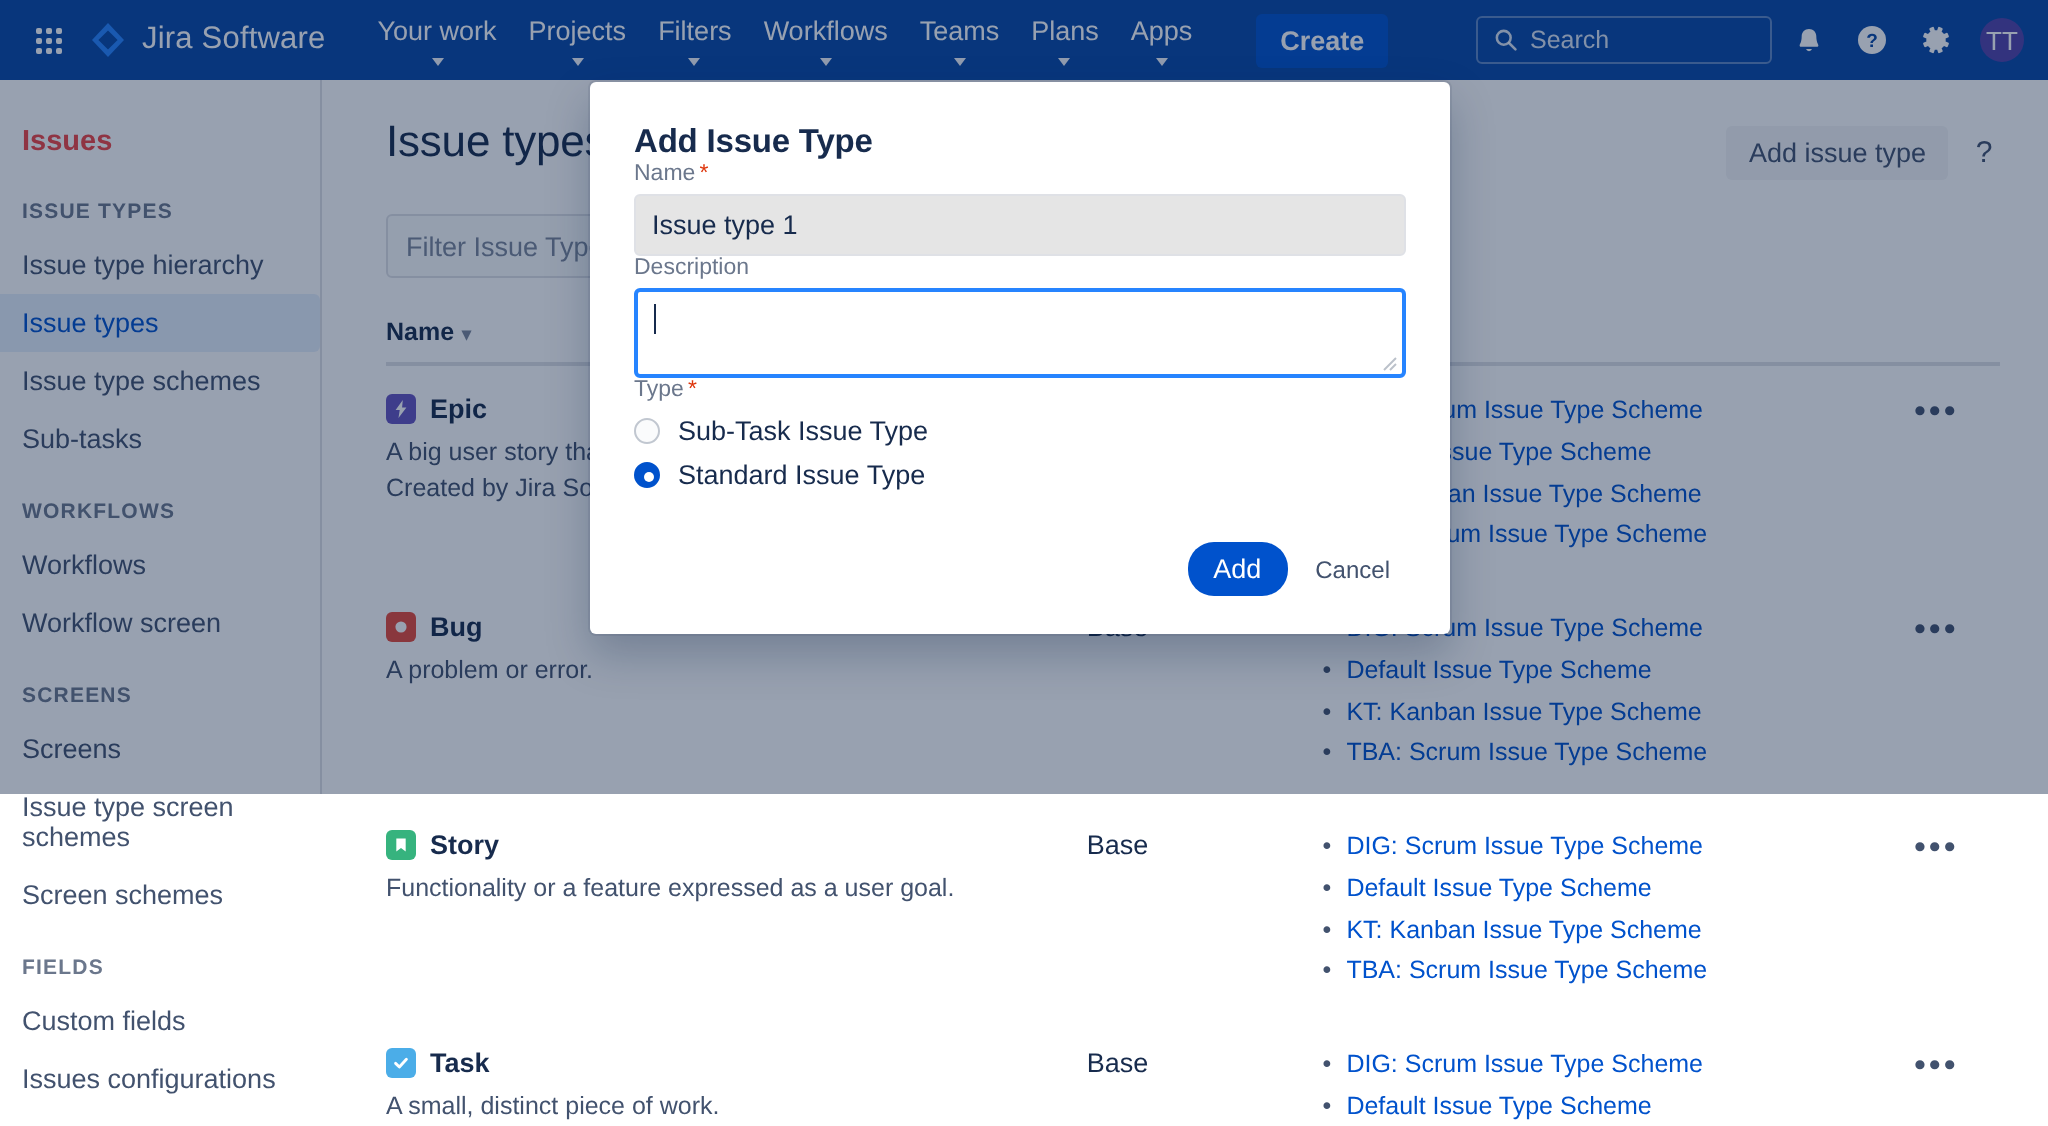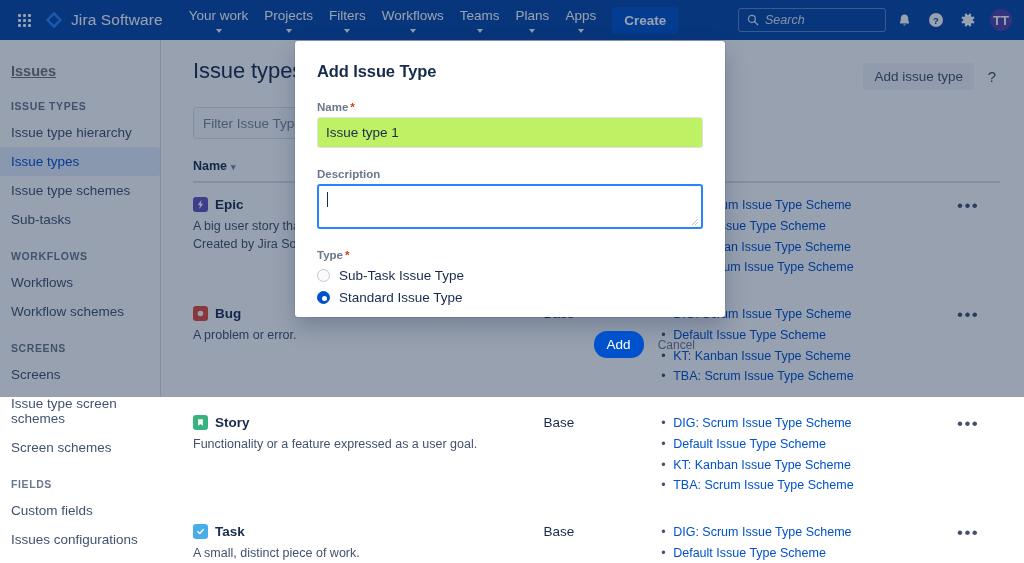--- a/index.html
+++ b/index.html
@@ -30,41 +30,41 @@
   .tn-brand .logo { width: 20px; height: 20px; position: relative; }
   .tn-brand .logo svg { display: block; }
   .tn-brand .name { color: #fff; font-size: 15.5px; letter-spacing: .1px; }
   .tn-item {
     color: #fff; font-size: 13.5px; padding: 6px 8px; border-radius: 3px;
     display: flex; align-items: center; gap: 4px; white-space: nowrap; flex-direction: column;
   }
   .caret { width: 0; height: 0; border-left: 3.5px solid transparent; border-right: 3.5px solid transparent; border-top: 4px solid #fff; opacity: .95; margin-top: 2px;}
   .tn-create {
     background: #0052cc; color: #fff; font-size: 13.5px; font-weight: 600;
-    padding: 6px 12px; border-radius: 3px; margin-left: 8px; white-space: nowrap; text-align: right;
+    padding: 6px 12px; border-radius: 3px; margin-left: 24px; white-space: nowrap; text-align: right;
   }
   .tn-right { margin-left: auto; display: flex; align-items: center; gap: 4px; padding-right: 4px; }
   .tn-search {
     width: 148px; height: 24px; border: 1px solid rgba(255,255,255,.35);
     border-radius: 3px; display: flex; align-items: center; gap: 6px;
-    padding: 0 8px; color: rgba(255,255,255,.85); font-size: 12.5px; font-style: italic;
+    padding: 0 8px; color: rgba(255,255,255,.85); font-size: 12.5px;
   }
   .tn-icon { width: 28px; height: 28px; display: flex; align-items: center; justify-content: center; color: #fff; }
   .avatar {
     width: 22px; height: 22px; border-radius: 50%; background: #5243aa;
-    color: #fff; font-size: 13px; font-weight: 700;
+    color: #fff; font-size: 13px; font-weight: 400;
     display: flex; align-items: center; justify-content: center; margin-left: 4px;
   }
 
   
   .sidebar {
     position: absolute; top: 40px; left: 0; width: 161px; bottom: 0;
     background: #fff; border-right: 1px solid #dfe1e6; padding-top: 18px;
   }
-  .sb-top { font-size: 14.5px; color: #737373; font-weight: 600; padding: 5px 0 5px 11px; text-decoration: underline; }
+  .sb-top { font-size: 14.5px; color: #ef4444; font-weight: 600; padding: 5px 0 5px 11px; }
   .sb-section {
     font-size: 10.5px; font-weight: 700; letter-spacing: .6px; color: #6b778c;
     padding: 16px 0 6px 11px; text-transform: uppercase;
   }
   .sb-item { font-size: 13.5px; color: #42526e; padding: 7px 0 7px 11px; }
   .sb-item.active { background: #e6effc; color: #0052cc; font-weight: 500; border-radius: 0 3px 3px 0; }
 
   
   .main { position: absolute; top: 40px; left: 161px; right: 0; bottom: 0; background: #fff; padding: 18px 24px 0 32px; }
   .m-head { display: flex; align-items: flex-start; }
@@ -107,24 +107,24 @@
   #dim { position: absolute; inset: 0; background: rgba(9,30,66,.42); }
 
   
   .modal {
     position: absolute; left: 295px; top: 41px; width: 430px; height: 276px;
     background: #fff; border-radius: 3px;
     box-shadow: 0 0 0 1px rgba(9,30,66,.08), 0 10px 22px rgba(9,30,66,.25);
     padding: 21px 22px 0 22px;
   }
   .modal-title { font-size: 16.5px; font-weight: 600; color: #172b4d; letter-spacing: -.1px; }
-  .fld-label { font-size: 11.5px; font-weight: 700; color: #6b778c; margin-top: 20px; margin-bottom: 4px; }
+  .fld-label { font-size: 11.5px; font-weight: 400; color: #6b778c; margin-bottom: 4px; }
   .req { color: #de350b; font-size: 11.5px; margin-left: 2px; }
   .txt-input {
-    width: 100%; height: 31px; border: 1px solid #dfe1e6; background: #bef264;
+    width: 100%; height: 31px; border: 1px solid #dfe1e6; background: #e5e5e5;
     border-radius: 3px; padding: 0 8px; font-size: 13.5px; color: #172b4d;
     display: flex; align-items: center; font-family: "Liberation Sans", sans-serif;
   }
   .txt-area {
     width: 100%; height: 45px; border: 2px solid #2684ff; background: #fff;
     border-radius: 3px; padding: 5px 8px; font-size: 13.5px; color: #172b4d;
     position: relative;
   }
   .caret-bar { display: inline-block; width: 1px; height: 15px; background: #172b4d; vertical-align: middle; }
   .resize-grip { position: absolute; right: 2px; bottom: 1px; width: 8px; height: 8px; opacity: .45; }
@@ -239,21 +239,21 @@
       <div class="sb-top">Issues</div>
 
       <div class="sb-section">ISSUE TYPES</div>
       <div class="sb-item">Issue type hierarchy</div>
       <div class="sb-item active">Issue types</div>
       <div class="sb-item">Issue type schemes</div>
       <div class="sb-item">Sub-tasks</div>
 
       <div class="sb-section">WORKFLOWS</div>
       <div class="sb-item">Workflows</div>
-      <div class="sb-item">Workflow schemes</div>
+      <div class="sb-item">Workflow screen</div>
 
       <div class="sb-section">SCREENS</div>
       <div class="sb-item">Screens</div>
       <div class="sb-item">Issue type screen schemes</div>
       <div class="sb-item">Screen schemes</div>
 
       <div class="sb-section">FIELDS</div>
       <div class="sb-item">Custom fields</div>
       <div class="sb-item">Issues configurations</div>
       <div class="sb-item">Field configuration schemes</div>

